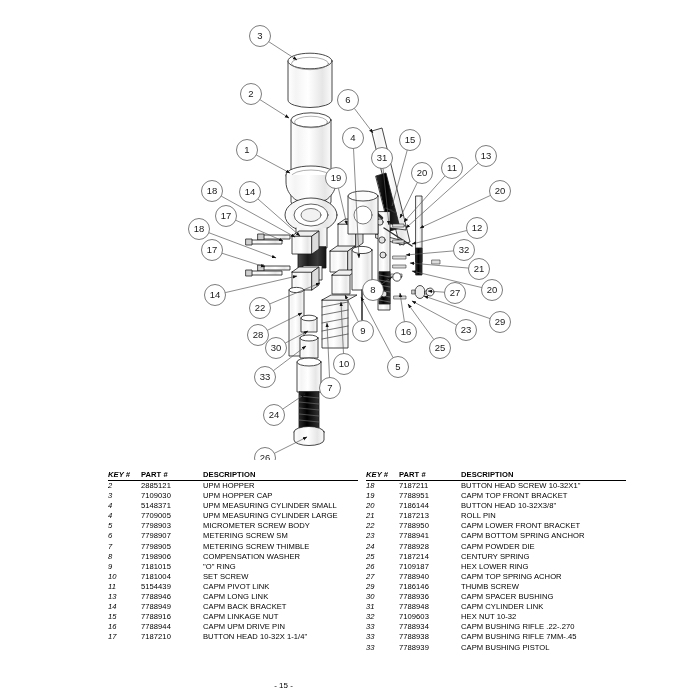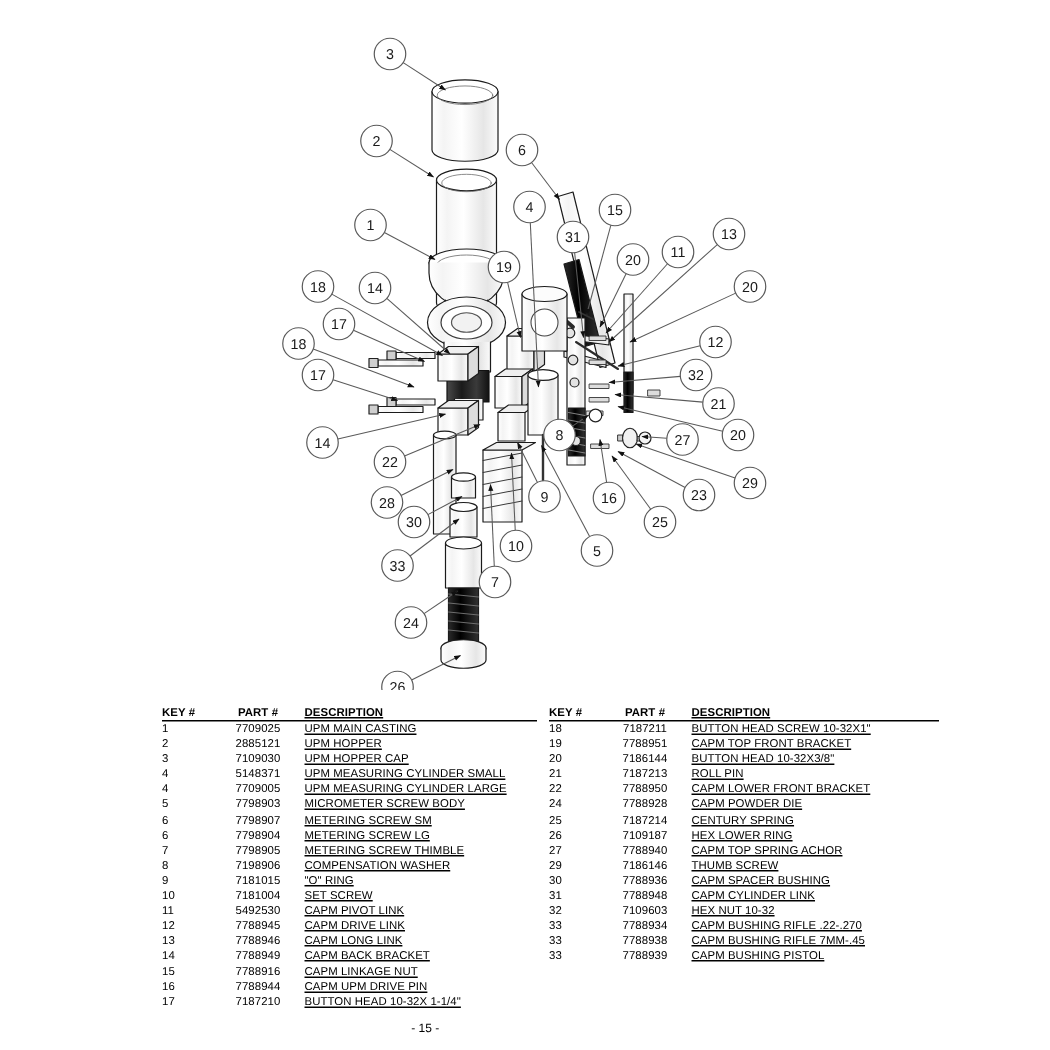--- a/index.html
+++ b/index.html
@@ -49,23 +49,23 @@
     left: 0;
     right: 0;
     bottom: 0px;
     height: 1px;
     background: #000;
   }
   .tbl-row {
     height: 10.1px;
     white-space: nowrap;
   }
-  .c-key  { display: inline-block; width: 33px; }
-  .c-part { display: inline-block; width: 62px; text-align: center; }
-  .c-desc { display: inline-block; text-decoration: underline; }
+  .c-key  { display: inline-block; width: 33px; font-style: italic; }
+  .c-part { display: inline-block; width: 62px; }
+  .c-desc { display: inline-block; }
 
   
   #footer {
     position: absolute;
     left: 0;
     top: 681px;
     width: 567px;
     text-align: center;
     font-size: 8px;
     color: #000;
@@ -447,52 +447,50 @@
           </g>
         </g>
     </svg>
   </div>
 
   <div id="table-left" class="parts-table">
     <div class="tbl-head">
       <span class="c-key">KEY #</span><span class="c-part">PART #</span><span class="c-desc">DESCRIPTION</span>
     </div>
     <div id="left-rows">
-        <div class="tbl-row"><span class="c-key">1</span><span class="c-part">7709025</span><span class="c-desc">UPM MAIN CASTING</span></div>
         <div class="tbl-row"><span class="c-key">2</span><span class="c-part">2885121</span><span class="c-desc">UPM HOPPER</span></div>
         <div class="tbl-row"><span class="c-key">3</span><span class="c-part">7109030</span><span class="c-desc">UPM HOPPER CAP</span></div>
         <div class="tbl-row"><span class="c-key">4</span><span class="c-part">5148371</span><span class="c-desc">UPM MEASURING CYLINDER SMALL</span></div>
         <div class="tbl-row"><span class="c-key">4</span><span class="c-part">7709005</span><span class="c-desc">UPM MEASURING CYLINDER LARGE</span></div>
         <div class="tbl-row"><span class="c-key">5</span><span class="c-part">7798903</span><span class="c-desc">MICROMETER SCREW BODY</span></div>
         <div class="tbl-row"><span class="c-key">6</span><span class="c-part">7798907</span><span class="c-desc">METERING SCREW SM</span></div>
-        <div class="tbl-row"><span class="c-key">6</span><span class="c-part">7798904</span><span class="c-desc">METERING SCREW LG</span></div>
         <div class="tbl-row"><span class="c-key">7</span><span class="c-part">7798905</span><span class="c-desc">METERING SCREW THIMBLE</span></div>
         <div class="tbl-row"><span class="c-key">8</span><span class="c-part">7198906</span><span class="c-desc">COMPENSATION WASHER</span></div>
         <div class="tbl-row"><span class="c-key">9</span><span class="c-part">7181015</span><span class="c-desc">"O" RING</span></div>
         <div class="tbl-row"><span class="c-key">10</span><span class="c-part">7181004</span><span class="c-desc">SET SCREW</span></div>
-        <div class="tbl-row"><span class="c-key">11</span><span class="c-part">5492530</span><span class="c-desc">CAPM PIVOT LINK</span></div>
-        <div class="tbl-row"><span class="c-key">12</span><span class="c-part">7788945</span><span class="c-desc">CAPM DRIVE LINK</span></div>
+        <div class="tbl-row"><span class="c-key">11</span><span class="c-part">5154439</span><span class="c-desc">CAPM PIVOT LINK</span></div>
         <div class="tbl-row"><span class="c-key">13</span><span class="c-part">7788946</span><span class="c-desc">CAPM LONG LINK</span></div>
         <div class="tbl-row"><span class="c-key">14</span><span class="c-part">7788949</span><span class="c-desc">CAPM BACK BRACKET</span></div>
         <div class="tbl-row"><span class="c-key">15</span><span class="c-part">7788916</span><span class="c-desc">CAPM LINKAGE NUT</span></div>
         <div class="tbl-row"><span class="c-key">16</span><span class="c-part">7788944</span><span class="c-desc">CAPM UPM DRIVE PIN</span></div>
         <div class="tbl-row"><span class="c-key">17</span><span class="c-part">7187210</span><span class="c-desc">BUTTON HEAD 10-32X 1-1/4"</span></div>
       </div>
   </div>
 
   <div id="table-right" class="parts-table">
     <div class="tbl-head">
       <span class="c-key">KEY #</span><span class="c-part">PART #</span><span class="c-desc">DESCRIPTION</span>
     </div>
     <div id="right-rows">
         <div class="tbl-row"><span class="c-key">18</span><span class="c-part">7187211</span><span class="c-desc">BUTTON HEAD SCREW 10-32X1"</span></div>
         <div class="tbl-row"><span class="c-key">19</span><span class="c-part">7788951</span><span class="c-desc">CAPM TOP FRONT BRACKET</span></div>
         <div class="tbl-row"><span class="c-key">20</span><span class="c-part">7186144</span><span class="c-desc">BUTTON HEAD 10-32X3/8"</span></div>
         <div class="tbl-row"><span class="c-key">21</span><span class="c-part">7187213</span><span class="c-desc">ROLL PIN</span></div>
         <div class="tbl-row"><span class="c-key">22</span><span class="c-part">7788950</span><span class="c-desc">CAPM LOWER FRONT BRACKET</span></div>
+        <div class="tbl-row"><span class="c-key">23</span><span class="c-part">7788941</span><span class="c-desc">CAPM BOTTOM SPRING ANCHOR</span></div>
         <div class="tbl-row"><span class="c-key">24</span><span class="c-part">7788928</span><span class="c-desc">CAPM POWDER DIE</span></div>
         <div class="tbl-row"><span class="c-key">25</span><span class="c-part">7187214</span><span class="c-desc">CENTURY SPRING</span></div>
         <div class="tbl-row"><span class="c-key">26</span><span class="c-part">7109187</span><span class="c-desc">HEX LOWER RING</span></div>
         <div class="tbl-row"><span class="c-key">27</span><span class="c-part">7788940</span><span class="c-desc">CAPM TOP SPRING ACHOR</span></div>
         <div class="tbl-row"><span class="c-key">29</span><span class="c-part">7186146</span><span class="c-desc">THUMB SCREW</span></div>
         <div class="tbl-row"><span class="c-key">30</span><span class="c-part">7788936</span><span class="c-desc">CAPM SPACER BUSHING</span></div>
         <div class="tbl-row"><span class="c-key">31</span><span class="c-part">7788948</span><span class="c-desc">CAPM CYLINDER LINK</span></div>
         <div class="tbl-row"><span class="c-key">32</span><span class="c-part">7109603</span><span class="c-desc">HEX NUT 10-32</span></div>
         <div class="tbl-row"><span class="c-key">33</span><span class="c-part">7788934</span><span class="c-desc">CAPM BUSHING RIFLE .22-.270</span></div>
         <div class="tbl-row"><span class="c-key">33</span><span class="c-part">7788938</span><span class="c-desc">CAPM BUSHING RIFLE 7MM-.45</span></div>

